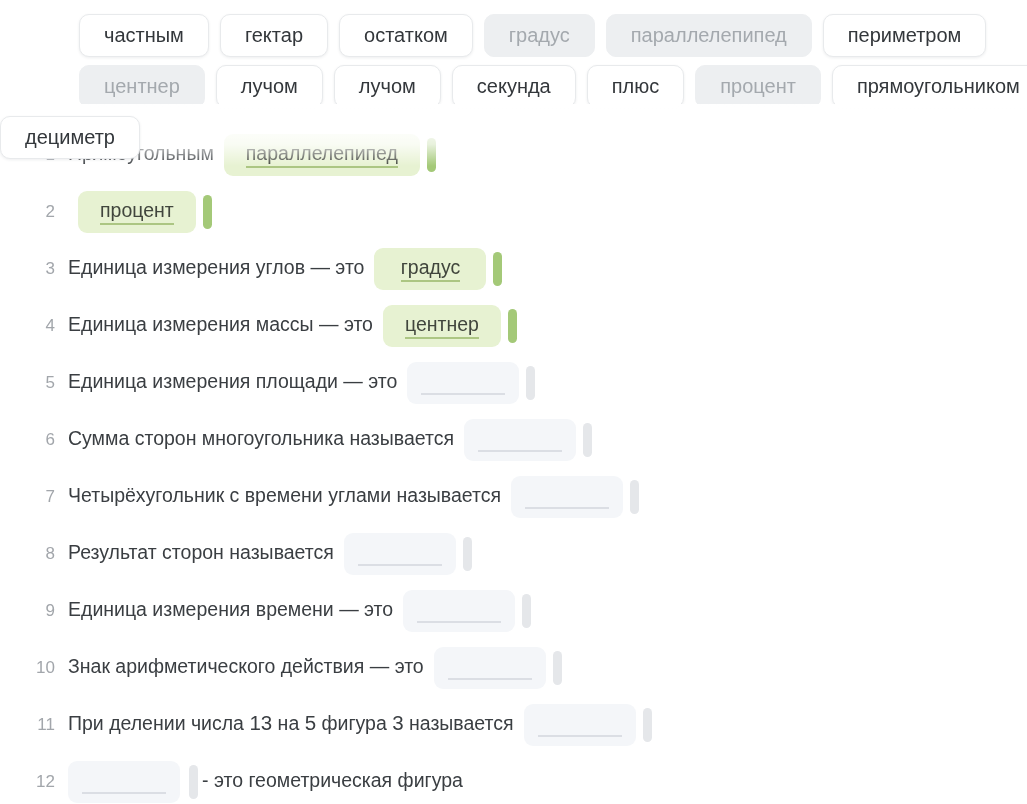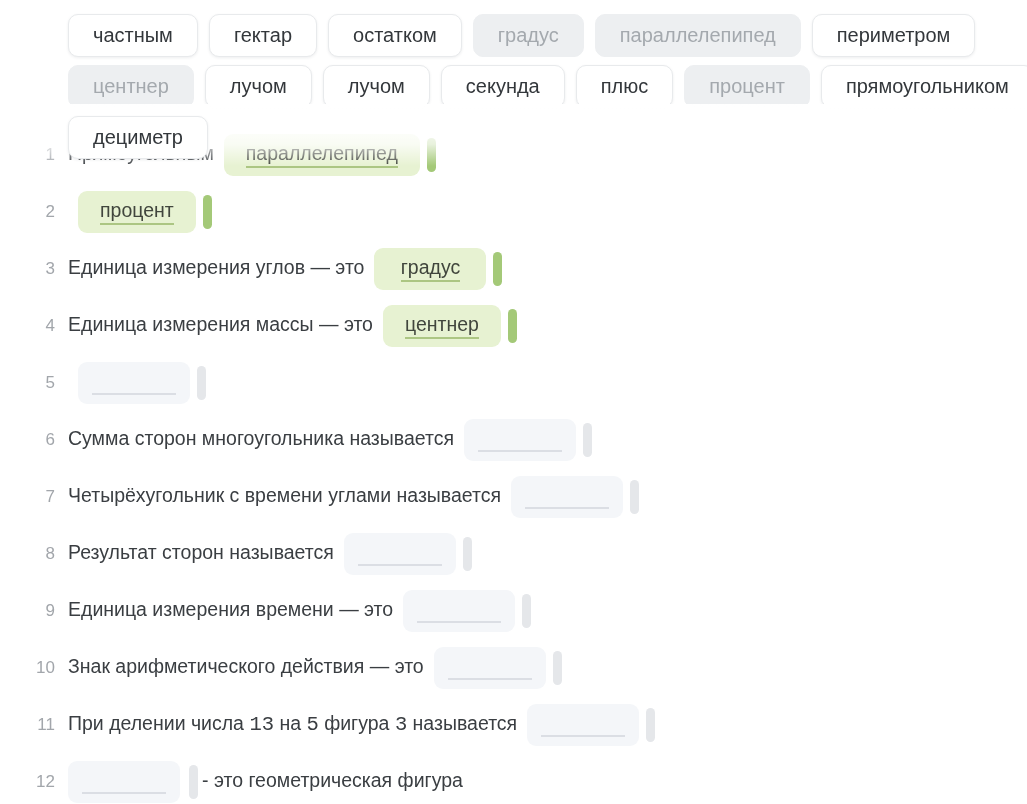--- a/index.html
+++ b/index.html
@@ -13,27 +13,26 @@
     color: #3a3e42;
   }
 
   
   .header { position: relative; z-index: 5; }
   .header-bg {
     position: relative;
     background: #ffffff;
     padding: 14px 30px 0 68px;
   }
-  .wb-row { display: flex; gap: 11px; margin-bottom: 8px; }
+  .wb-row { display: flex; gap: 11px; margin-bottom: 8px; margin-left: 11px; }
   .wb-row.row3 {
     position: relative;
     z-index: 6;
     background: transparent;
     margin: 0;
-    padding-left: 68px;
   }
   .chip {
     height: 41px;
     padding: 0 24px;
     display: inline-flex;
     align-items: center;
     font-size: 20px;
     border-radius: 10px;
     background: #ffffff;
     border: 1px solid #e8eaec;
@@ -81,21 +80,21 @@
   .q-num {
     width: 27px;
     text-align: right;
     margin-right: 13px;
     font-size: 17px;
     color: #a2a6ab;
     flex: none;
   }
   .q-body { font-size: 19.5px; color: #3a3e42; white-space: nowrap; }
   .q-body .math {
-    font-family: Liberation Mono, monospace;
+    font-family: Liberation Sans, sans-serif;
     font-size: 20.5px;
   }
   .slot {
     position: relative;
     display: inline-flex;
     align-items: center;
     justify-content: center;
     vertical-align: middle;
     height: 42px;
     min-width: 112px;
@@ -185,21 +184,21 @@
           </span><span class="bar green"></span></span>
       </div>
       <div class="q">
         <span class="q-num">4</span>
         <span class="q-body"><span>Единица измерения массы — это</span><span class="slot filled">
             <span class="ans">центнер</span>
           </span><span class="bar green"></span></span>
       </div>
       <div class="q">
         <span class="q-num">5</span>
-        <span class="q-body"><span class="slot empty"></span><span class="bar gray"></span></span>
+        <span class="q-body"><span>Единица измерения площади — это</span><span class="slot empty"></span><span class="bar gray"></span></span>
       </div>
       <div class="q">
         <span class="q-num">6</span>
         <span class="q-body"><span>Сумма сторон многоугольника называется</span><span class="slot empty"></span><span class="bar gray"></span></span>
       </div>
       <div class="q">
         <span class="q-num">7</span>
         <span class="q-body"><span>Четырёхугольник с времени углами называется</span><span class="slot empty"></span><span class="bar gray"></span></span>
       </div>
       <div class="q">

